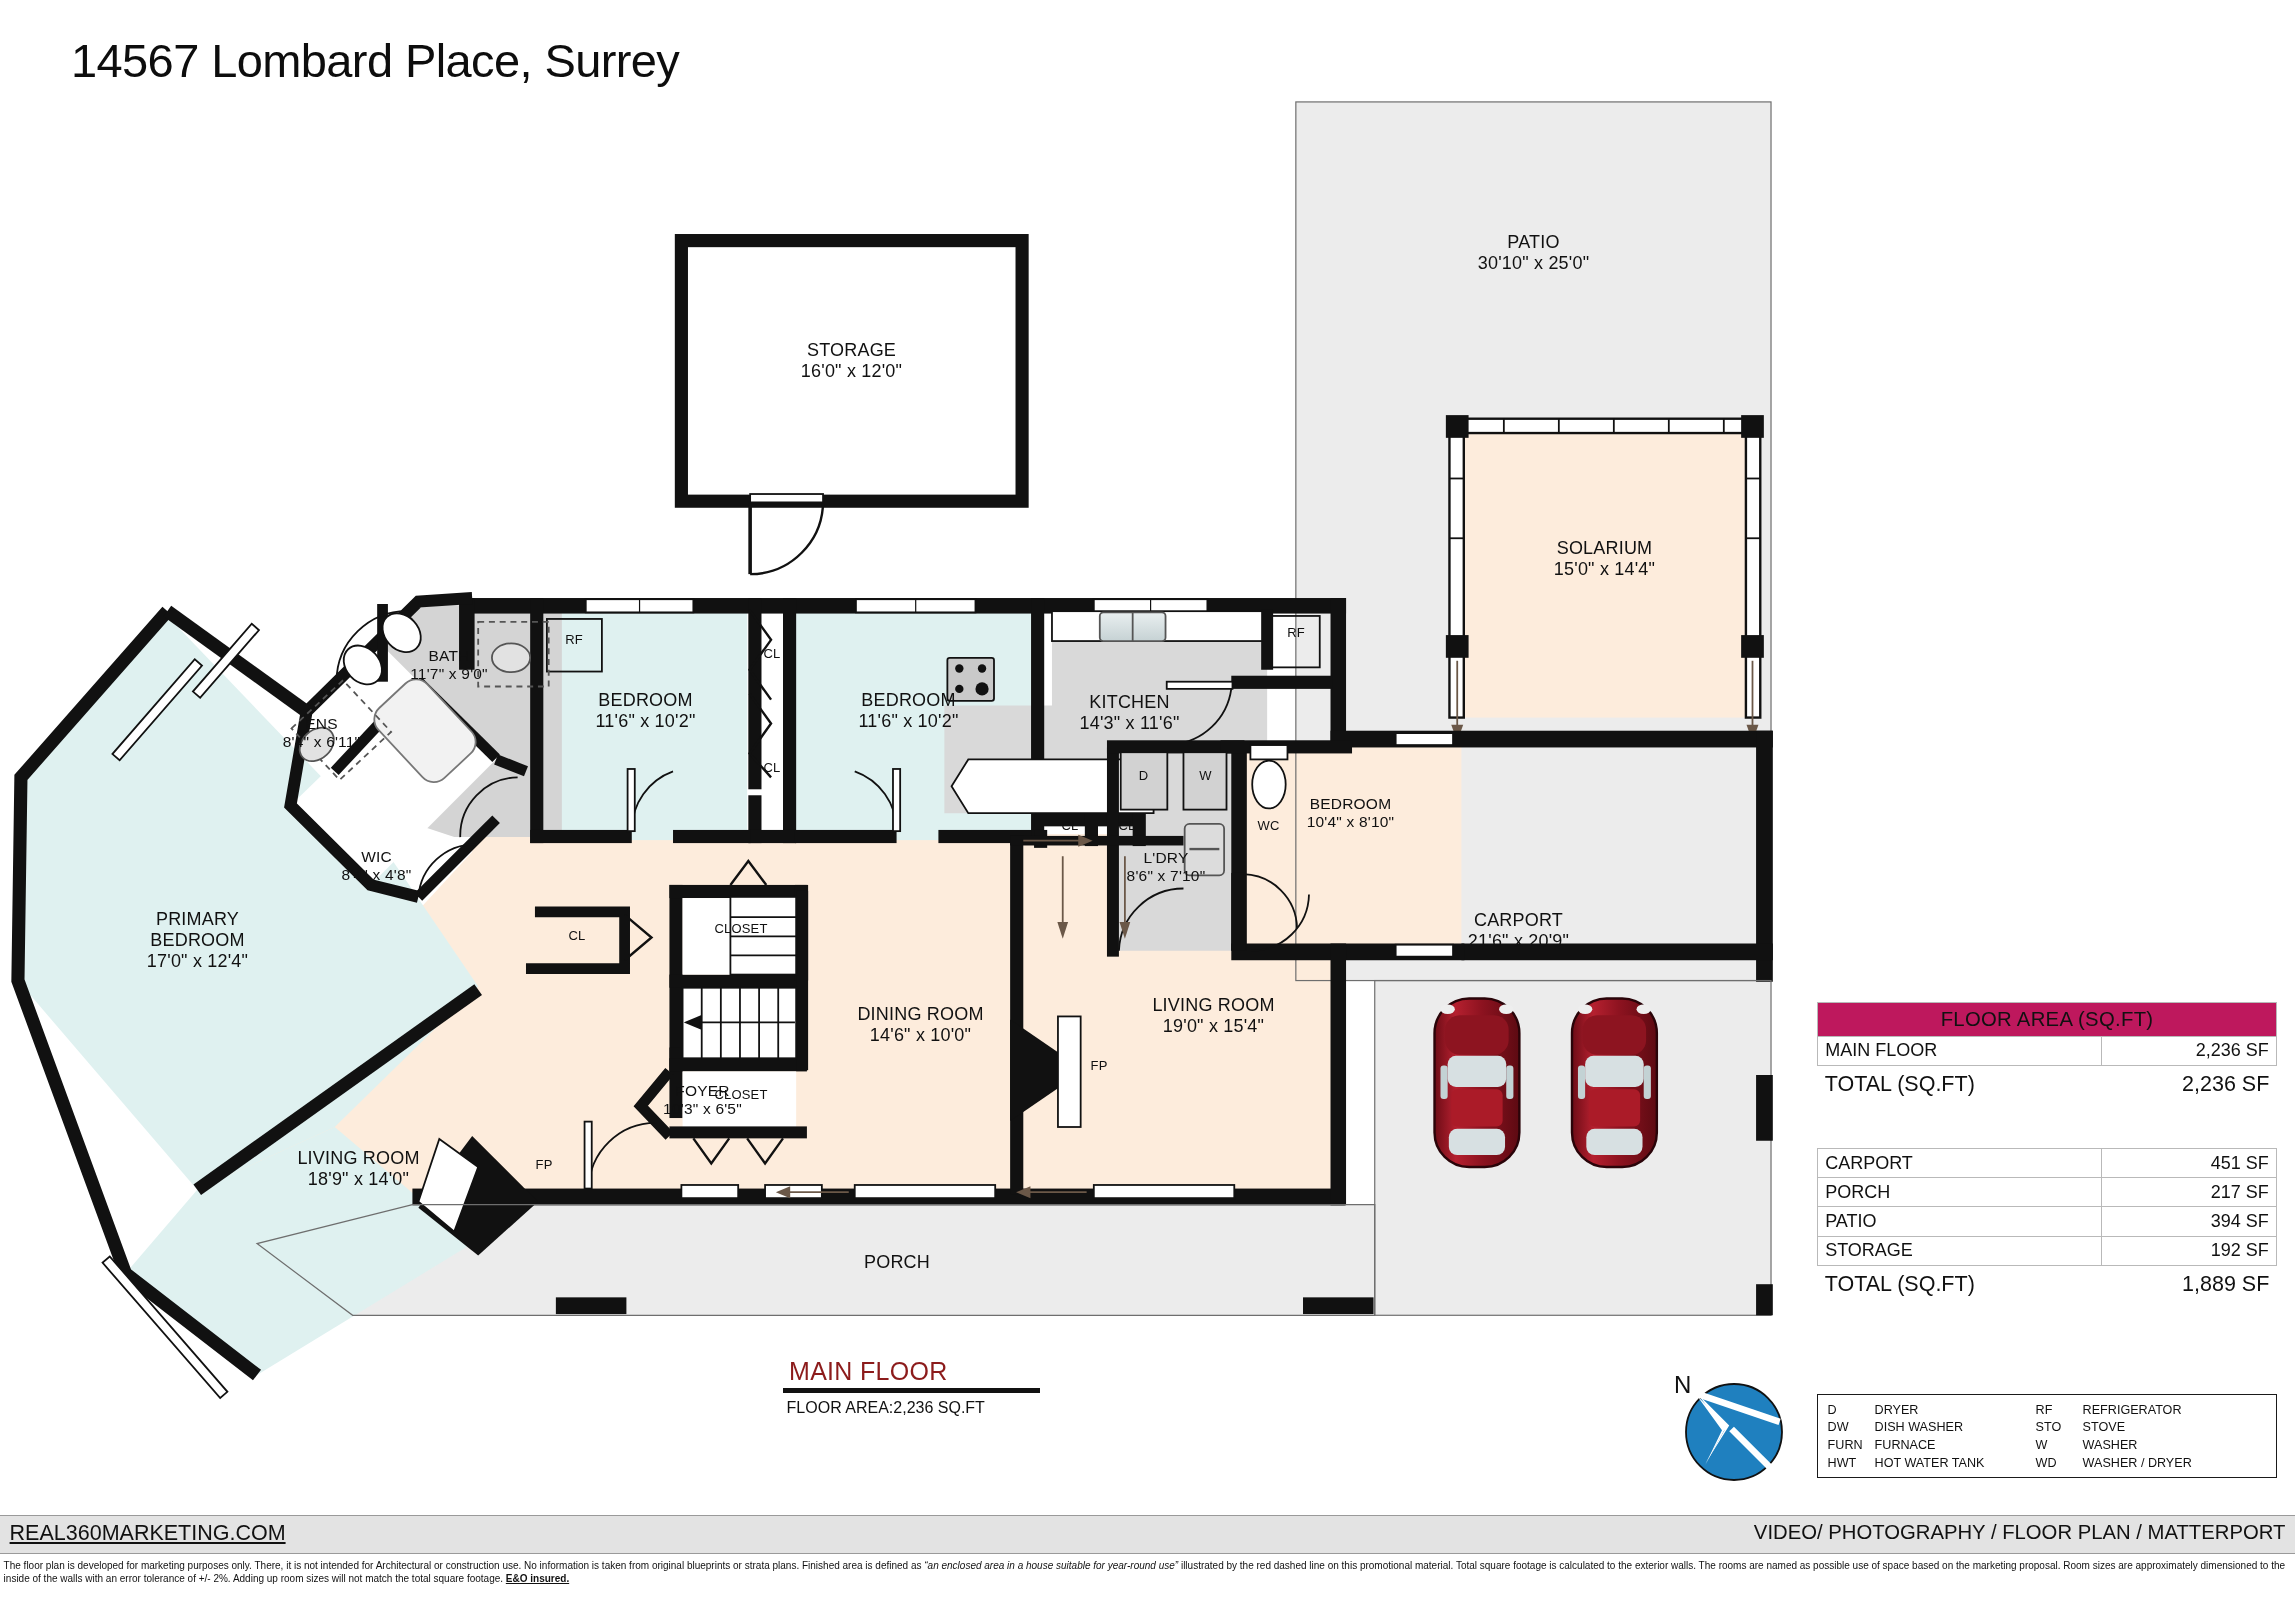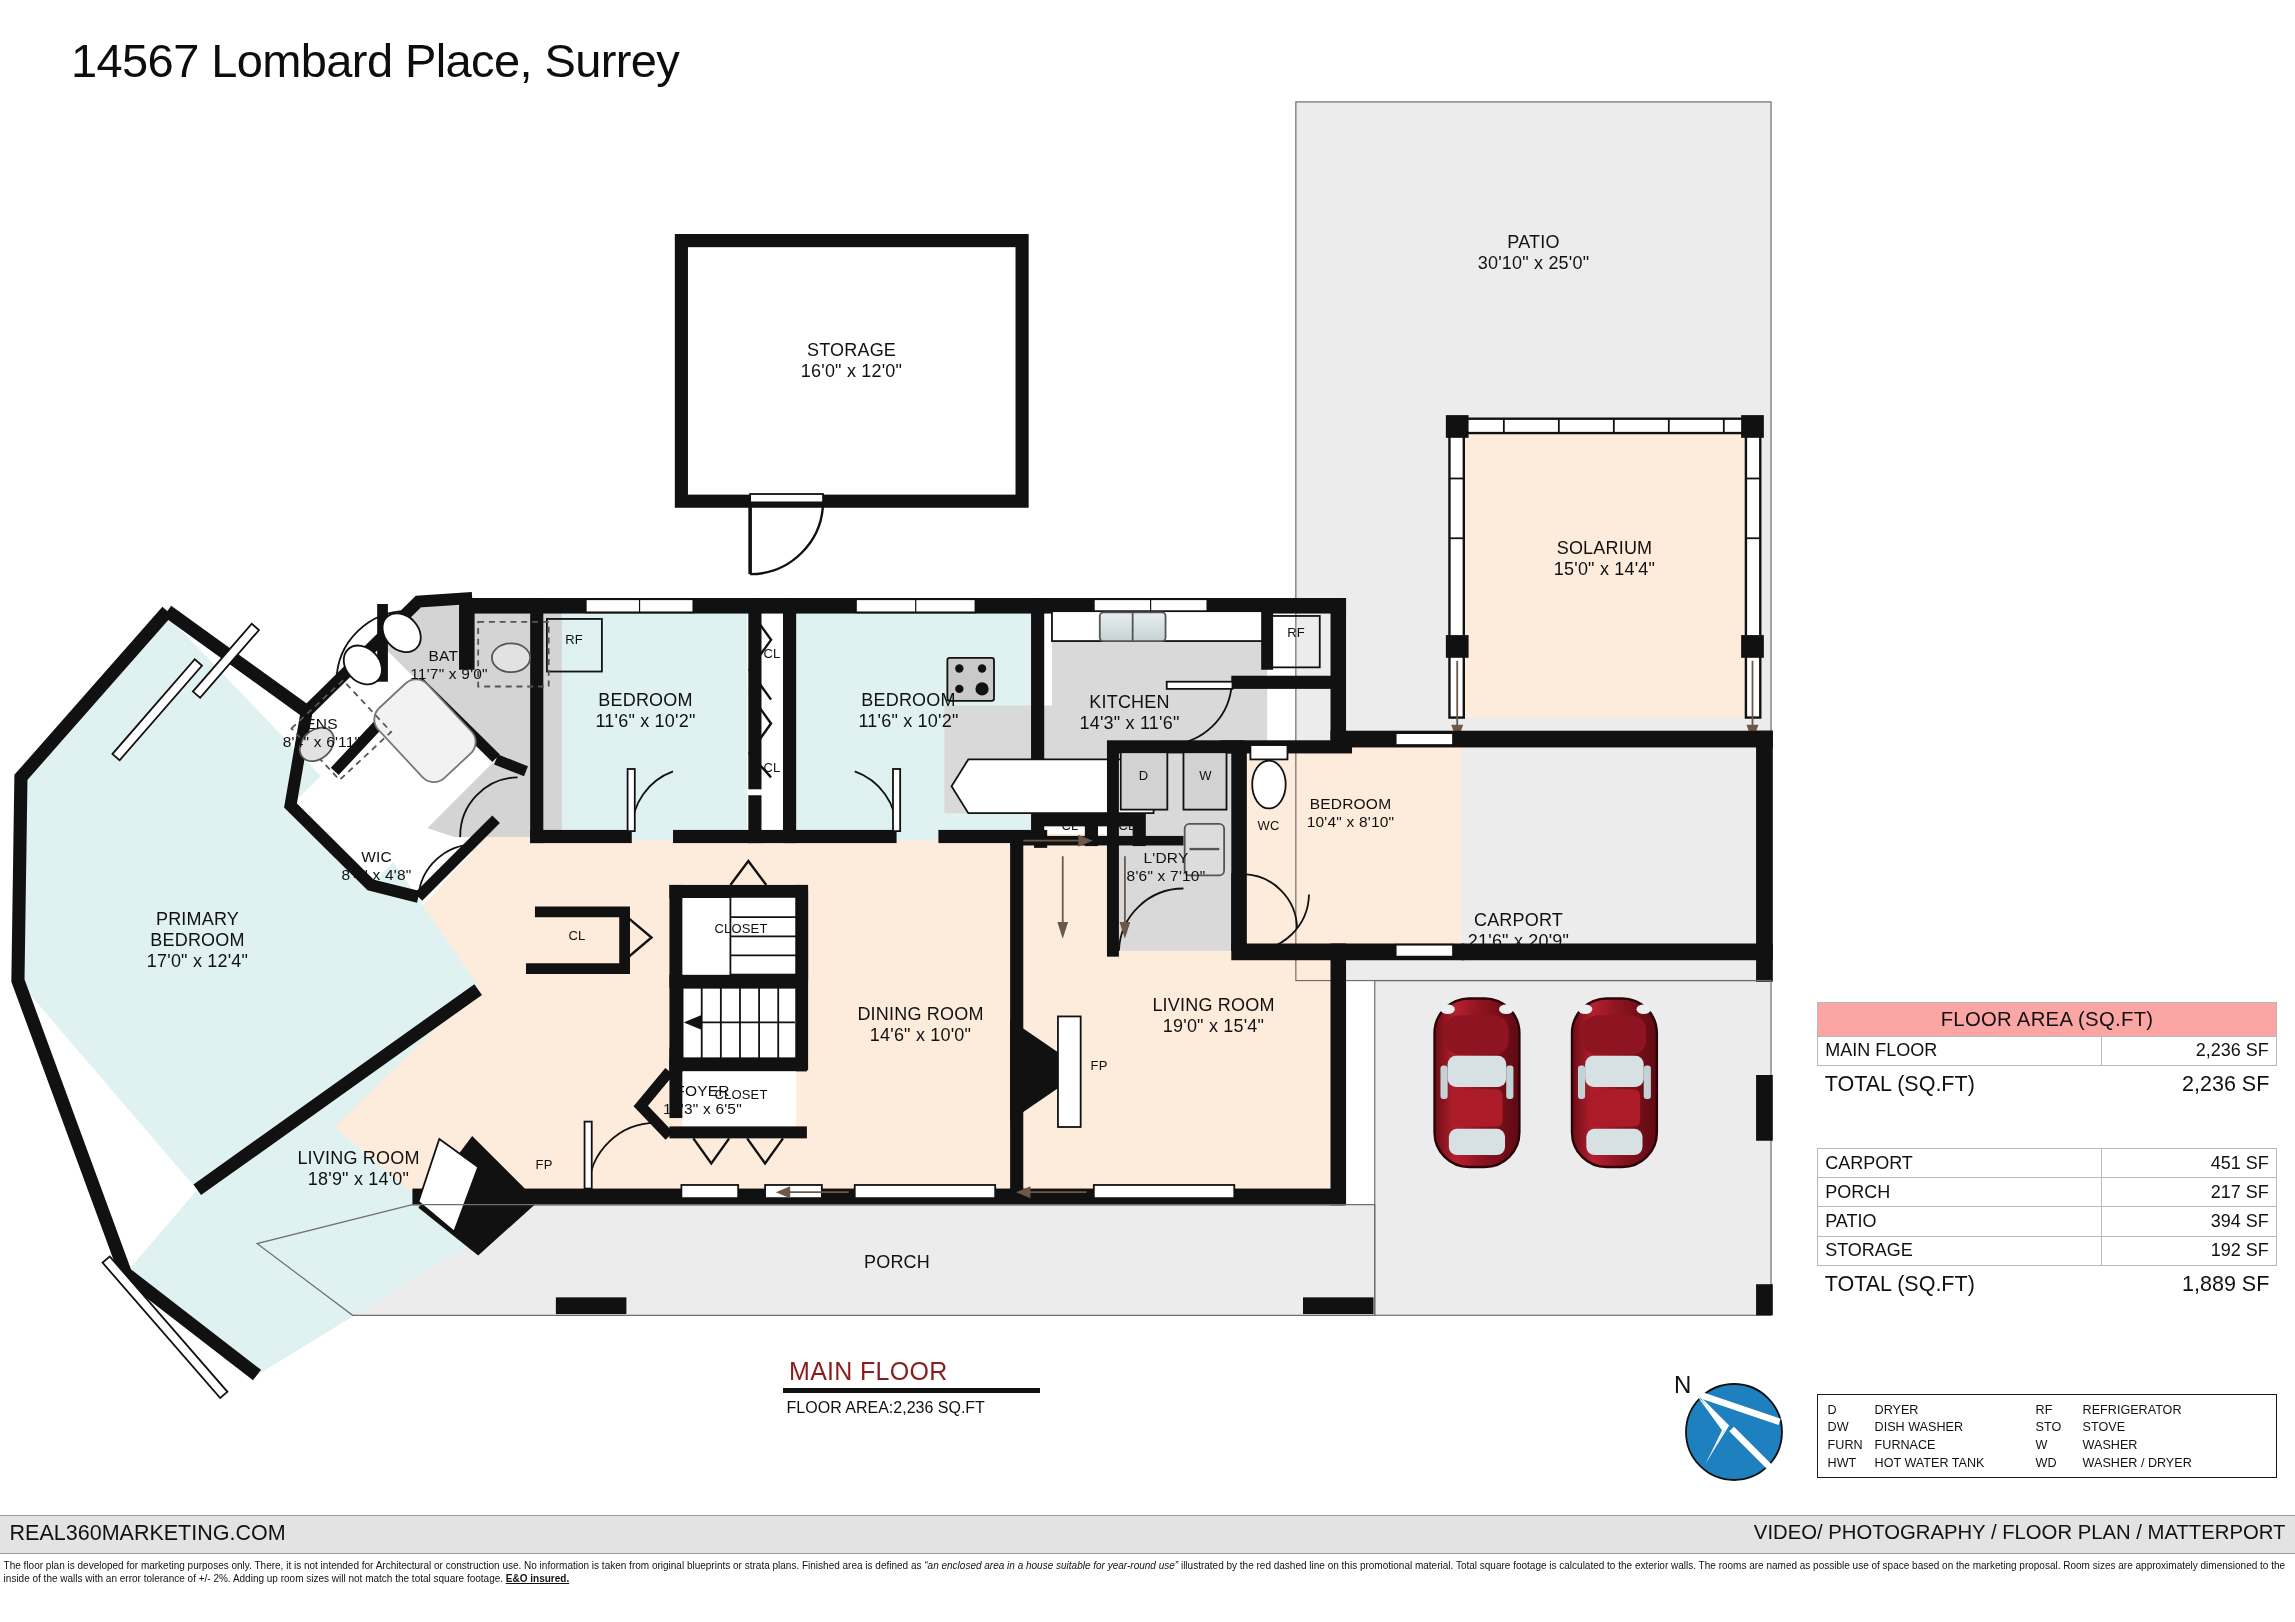--- a/index.html
+++ b/index.html
@@ -24,39 +24,39 @@
   .mfcap .rule{height:4.2px;background:#111;margin-top:2.4px;width:257px;}
   .mfcap .fa{display:flex;justify-content:flex-start;font-size:16px;color:#111;margin-top:6px;padding:0 3.6px;}
 
   
   .compass{position:absolute;left:1674px;top:1375px;width:120px;height:108px;}
   .compass .n{position:absolute;left:0px;top:-3.6px;font-size:24px;color:#111;}
 
   
   .tbl{position:absolute;border-collapse:collapse;font-size:18px;color:#111;}
   .tbl td{border:1.2px solid #b9b9b9;padding:3.6px 7.2px;white-space:nowrap;}
-  .tbl .hdr{background:#fca5a5;text-align:center;font-size:20.3px;font-weight:400;letter-spacing:0.3px;padding:4.8px 0;}
+  .tbl .hdr{background:#be185d;text-align:center;font-size:20.3px;font-weight:400;letter-spacing:0.3px;padding:4.8px 0;}
   .tbl .val{text-align:right;}
   .tbl .tot td{border:none;font-size:21.5px;padding-top:6px;}
   .tbl .tot .val{text-align:right;}
 
   #tblFloor{left:1817px;top:1002px;width:460px;}
   #tblExtra{left:1817px;top:1148px;width:460px;}
 
   
   .legend{position:absolute;left:1817px;top:1394px;width:458px;border:1.8px solid #1a1a1a;padding:6px 0 6px 0;}
   .legend table{width:100%;border-collapse:collapse;font-size:12.6px;color:#111;}
   .legend td{padding:1.8px 0;white-space:nowrap;}
   .legend .ab{width:47px;padding-left:9.6px;}
   .legend .fl{width:161px;}
   .legend .ab2{width:47px;}
 
   
   .fbar{position:absolute;left:0;top:1515px;width:2295px;height:37px;background:#e3e3e3;border-top:1.8px solid #9a9a9a;border-bottom:1.8px solid #9a9a9a;}
-  .fbar .l{position:absolute;left:9.6px;top:5.4px;font-size:21.5px;color:#111;letter-spacing:0px;}
+  .fbar .l{position:absolute;left:9.6px;top:5.4px;font-size:21.5px;color:#111;letter-spacing:0px;text-decoration:underline;}
   .fbar .r{position:absolute;right:9.6px;top:5.4px;font-size:20.3px;color:#111;}
   .disc{position:absolute;left:3.6px;top:1559px;width:2288px;font-size:10px;line-height:1.32;color:#111;}
   .disc i{font-style:italic;}
   .disc b{font-weight:700;text-decoration:underline;}
 </style>
 </head>
 <body>
 
 <div class="title">14567 Lombard Place, Surrey</div>
 

